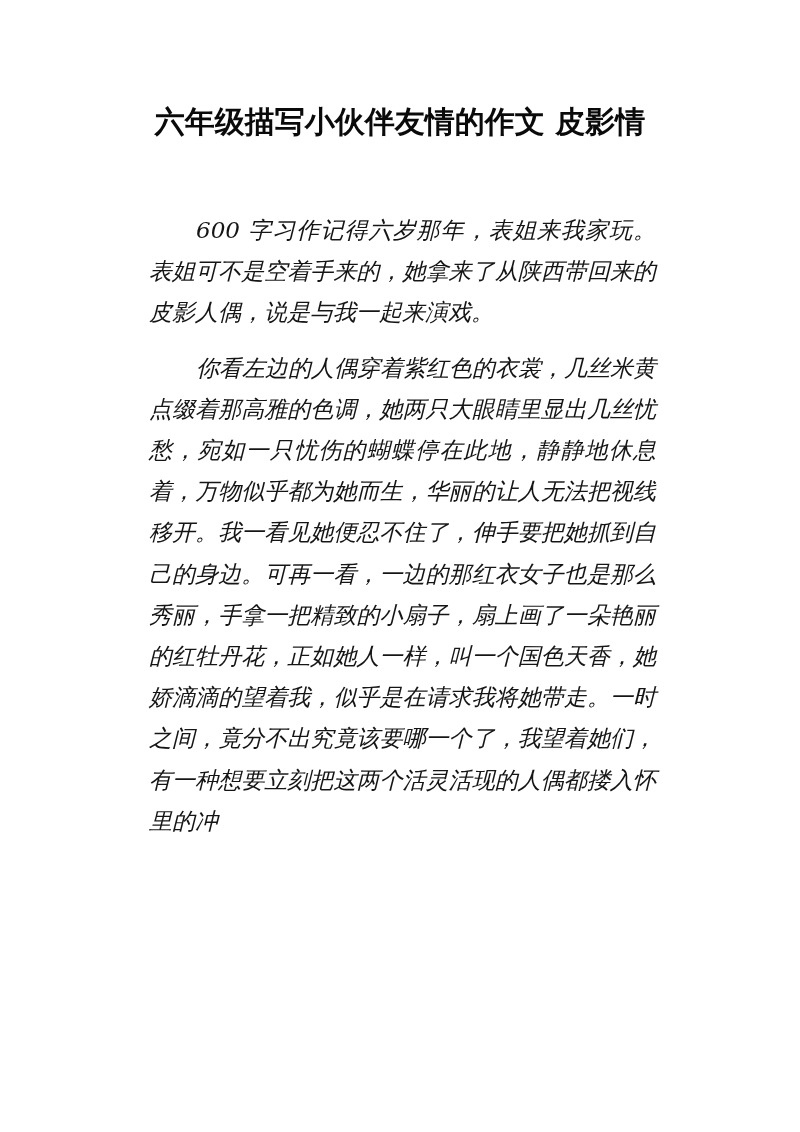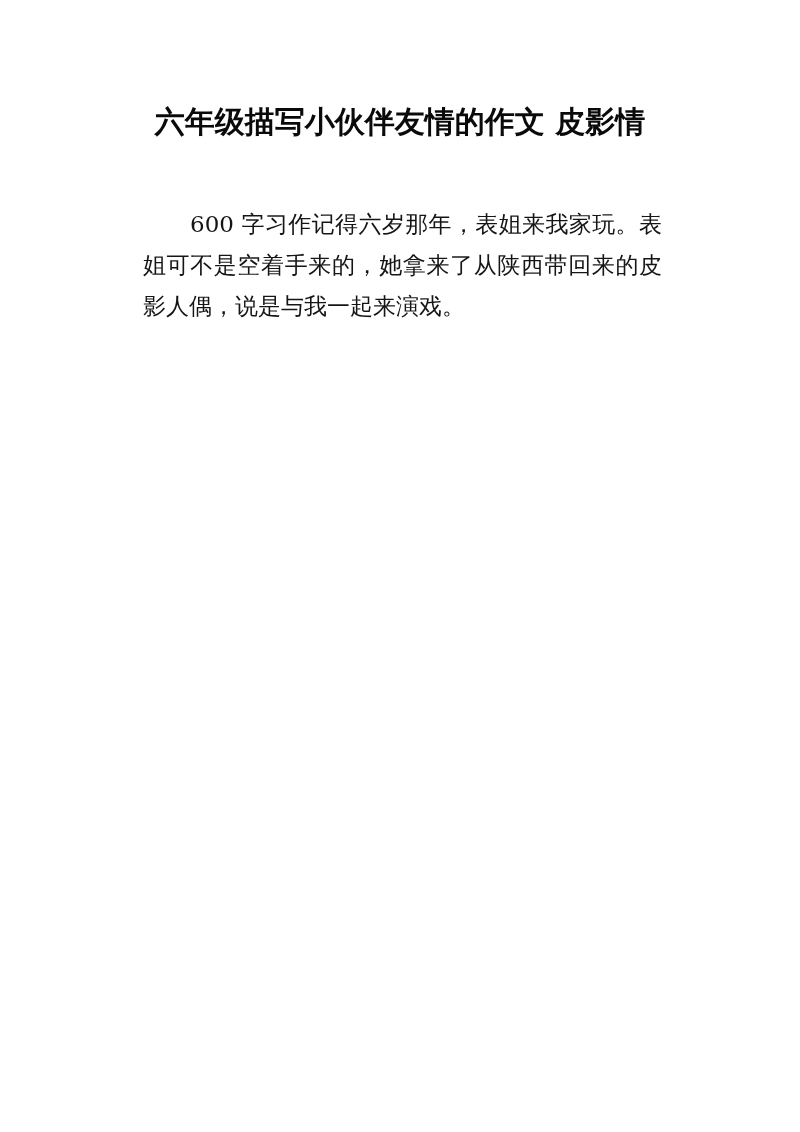--- a/index.html
+++ b/index.html
@@ -42,26 +42,28 @@
     left: 135px;
     top: 196px;
     width: 535px;
     font-family: "DejaVu Serif", "Liberation Serif", serif;
     font-size: 23px;
     line-height: 41.2px;
     color: #151515;
     text-align: justify;
   }
   .para {
-    margin: 8px;
+    margin: 14px;
     text-indent: 47px;
     word-break: break-all;
+    font-style: italic;
   }
 </style>
 </head>
 <body>
 
 <div class="page">
   <h1 class="title">六年级描写小伙伴友情的作文 皮影情</h1>
   <div class="body-text">
     <p class="para">600 字习作记得六岁那年，表姐来我家玩。表姐可不是空着手来的，她拿来了从陕西带回来的皮影人偶，说是与我一起来演戏。</p>
+    <p class="para">你看左边的人偶穿着紫红色的衣裳，几丝米黄点缀着那高雅的色调，她两只大眼睛里显出几丝忧愁，宛如一只忧伤的蝴蝶停在此地，静静地休息着，万物似乎都为她而生，华丽的让人无法把视线移开。我一看见她便忍不住了，伸手要把她抓到自己的身边。可再一看，一边的那红衣女子也是那么秀丽，手拿一把精致的小扇子，扇上画了一朵艳丽的红牡丹花，正如她人一样，叫一个国色天香，她娇滴滴的望着我，似乎是在请求我将她带走。一时之间，竟分不出究竟该要哪一个了，我望着她们，有一种想要立刻把这两个活灵活现的人偶都搂入怀里的冲</p>
   </div>
 </div>
 
 </body></html>

